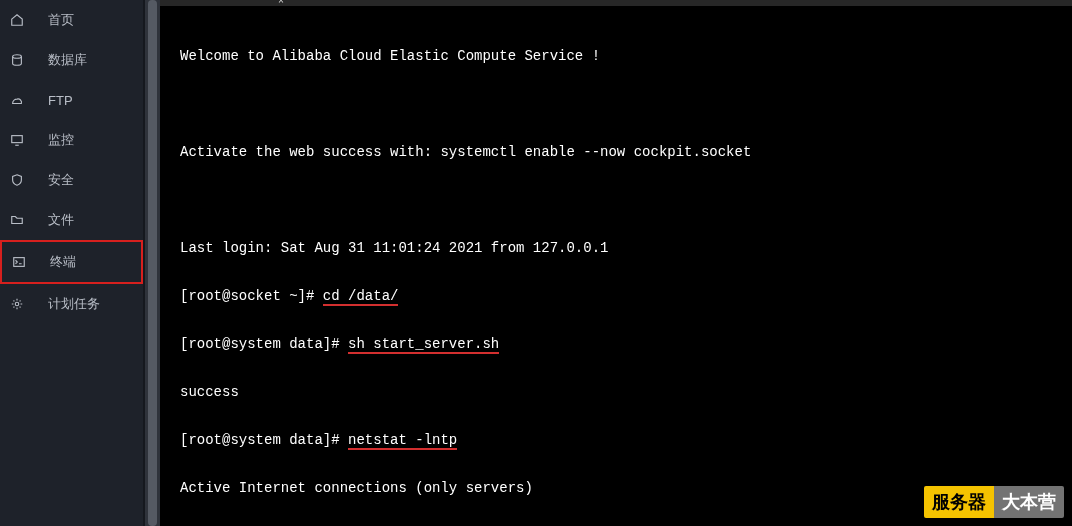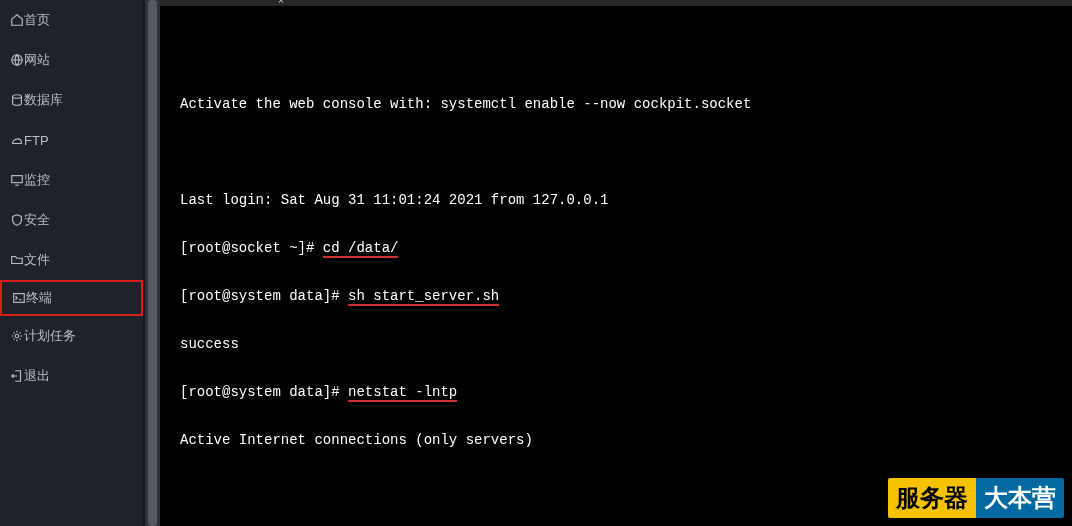--- a/index.html
+++ b/index.html
@@ -21,27 +21,27 @@
     box-sizing: border-box;
     border-right: 2px solid #15181e;
     color: #b9bec7;
   }
   .sidebar-item {
     display: flex;
     align-items: center;
     height: 40px;
     padding-left: 10px;
     font-size: 13px;
-    gap: 0;
+    gap: 24px;
     cursor: pointer;
   }
   .sidebar-item.active {
     border: 2px solid #d7201e;
     box-sizing: border-box;
-    height: 36px;
+    height: 44px;
   }
   .sidebar-icon {
     width: 14px;
     height: 14px;
     display: inline-block;
   }
   .main {
     position: absolute;
     left: 160px;
     top: 0;
@@ -71,26 +71,26 @@
   }
   .line { line-height: 16px; }
   .ul-red { border-bottom: 2px solid #d32f2f; }
   .brand {
     position: absolute;
     right: 8px;
     bottom: 8px;
     display: flex;
     font-family: -apple-system, "Microsoft YaHei", sans-serif;
     font-weight: bold;
-    font-size: 24px;
+    font-size: 18px;
     border-radius: 2px;
     overflow: hidden;
   }
   .brand .b1 { background:#f5c300; color:#000; padding:4px 8px; }
-  .brand .b2 { background:#0369a1; color:#fff; padding:4px 8px; }
+  .brand .b2 { background:#737373; color:#fff; padding:4px 8px; }
   .scrollbar-area {
     position:absolute;
     left:145px; top:0;
     width:15px; height:100%;
     background:#2f333b;
   }
   .scrollbar-thumb {
     position:absolute;
     left:3px; top:0;
     width:9px; height:100%;
@@ -100,27 +100,20 @@
 </style>
 </head>
 <body>
 
 <div class="sidebar" id="sidebar">
     <div class="sidebar-item">
       <span class="sidebar-icon"><svg viewBox="0 0 16 16" fill="none" stroke="currentColor" stroke-width="1.3">
           <path d="M2 7 L8 2 L14 7 V14 H2 Z"></path>
         </svg></span>
       <span>首页</span>
-    </div>
-    <div class="sidebar-item">
-      <span class="sidebar-icon"><svg viewBox="0 0 16 16" fill="none" stroke="currentColor" stroke-width="1.3">
-          <circle cx="8" cy="8" r="6"></circle>
-          <path d="M2 8 H14 M8 2 C5 5 5 11 8 14 M8 2 C11 5 11 11 8 14"></path>
-        </svg></span>
-      <span>网站</span>
     </div>
     <div class="sidebar-item">
       <span class="sidebar-icon"><svg viewBox="0 0 16 16" fill="none" stroke="currentColor" stroke-width="1.3">
           <ellipse cx="8" cy="4" rx="5" ry="2"></ellipse>
           <path d="M3 4 V12 A5 2 0 0 0 13 12 V4"></path>
         </svg></span>
       <span>数据库</span>
     </div>
     <div class="sidebar-item">
       <span class="sidebar-icon"><svg viewBox="0 0 16 16" fill="none" stroke="currentColor" stroke-width="1.3">
@@ -154,38 +147,33 @@
         </svg></span>
       <span>终端</span>
     </div>
     <div class="sidebar-item">
       <span class="sidebar-icon"><svg viewBox="0 0 16 16" fill="none" stroke="currentColor" stroke-width="1.3">
           <circle cx="8" cy="8" r="2"></circle>
           <path d="M8 2 V4 M8 12 V14 M2 8 H4 M12 8 H14 M4 4 L5 5 M11 11 L12 12 M12 4 L11 5 M5 11 L4 12"></path>
         </svg></span>
       <span>计划任务</span>
     </div>
-    <div class="sidebar-item">
-      <span class="sidebar-icon"><svg viewBox="0 0 16 16" fill="none" stroke="currentColor" stroke-width="1.3">
-          <path d="M6 2 H12 V14 H6 M8 8 H2 M4 6 L2 8 L4 10"></path>
-        </svg></span>
-      <span>退出</span>
-    </div>
   </div>
 <div class="scrollbar-area">
   <div class="scrollbar-thumb"></div>
 </div>
 
 <div class="main">
   <div class="tab-bar">
     <span class="tab-x">×</span>
   </div>
   <div class="term-content">
+    <div class="line">Welcome to Alibaba Cloud Elastic Compute Service !</div>
     <div class="line">&nbsp;</div>
-    <div class="line">Activate the web console with: systemctl enable --now cockpit.socket</div>
+    <div class="line">Activate the web success with: systemctl enable --now cockpit.socket</div>
     <div class="line">&nbsp;</div>
     <div class="line">Last login: Sat Aug 31 11:01:24 2021 from 127.0.0.1</div>
     <div class="line"><span>[root@socket ~]# </span><span class="ul-red">cd /data/</span></div>
     <div class="line"><span>[root@system data]# </span><span class="ul-red">sh start_server.sh</span></div>
     <div class="line">success</div>
     <div class="line"><span>[root@system data]# </span><span class="ul-red">netstat -lntp</span></div>
     <div class="line">Active Internet connections (only servers)</div>
     
     
     

